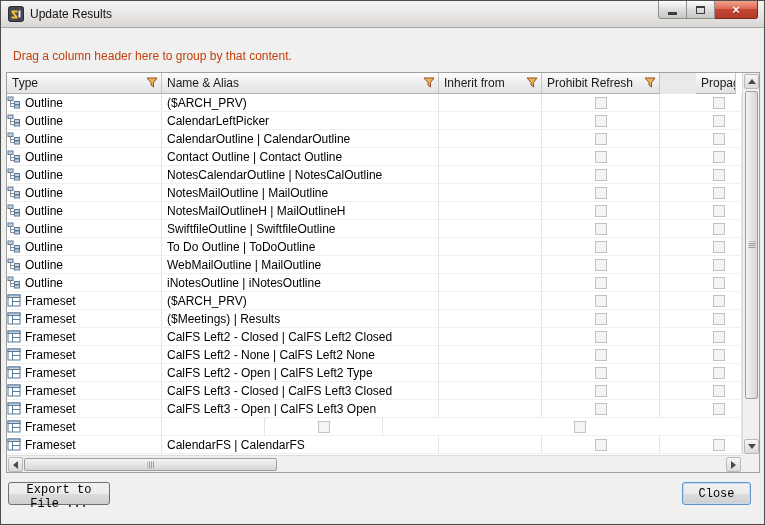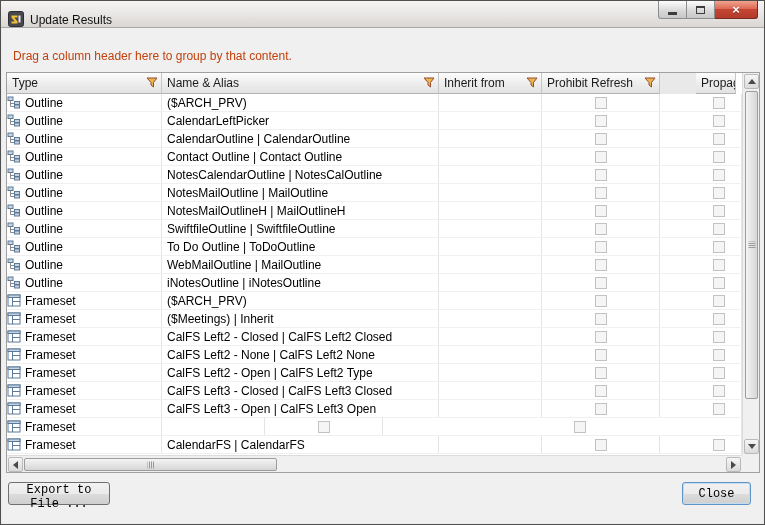--- a/index.html
+++ b/index.html
@@ -5,21 +5,21 @@
   * { margin:0; padding:0; box-sizing:border-box; }
   html,body { width:765px; height:525px; }
   body { font-family:"Liberation Sans", sans-serif; background:#9a9a9a; }
 
   .window { position:relative; width:765px; height:525px; background:#f0f0f0;
             border:1px solid #4f4f4f; box-shadow: inset 0 0 0 1px #ececec; overflow:hidden; }
 
   
   .titlebar { position:absolute; top:0; left:0; right:0; height:27px;
               background:linear-gradient(#f6f5f4 0%, #e9e7e5 50%, #d9d6d3 100%);
-              border-bottom:1px solid #a9a9a9; display:flex; align-items:flex-end; padding-left:7px; }
+              border-bottom:1px solid #a9a9a9; display:flex; align-items:center; padding-left:7px; }
   .app-icon { width:16px; height:16px; display:inline-block; }
   .win-title { margin-left:6px; font-size:12px; color:#111; }
   .win-controls { position:absolute; top:0; right:6px; display:flex; }
   .wbtn { height:18px; display:flex; align-items:center; justify-content:center;
           border:1px solid #8e8e8e; border-top:none; cursor:default; }
   .wbtn-min { width:29px; background:linear-gradient(#fdfdfd,#d7d7d7 60%,#c7c7c7); border-radius:0 0 0 3px; }
   .wbtn-max { width:28px; background:linear-gradient(#fdfdfd,#d7d7d7 60%,#c7c7c7); border-left:none; }
   .wbtn-close { width:43px; background:linear-gradient(#f0a38e 0%, #dd6a55 45%, #c64434 50%, #b23a29 100%);
                 border:1px solid #7e2620; border-top:none; border-left:none; border-radius:0 0 3px 0; }
   .glyph-min { width:9px; height:3px; background:#3d3d3d; margin-top:8px; }
@@ -427,21 +427,21 @@
       <span class="ticon fi">
         <svg width="14" height="13" viewBox="0 0 14 13">
           <rect x="1" y="1" width="12" height="11" fill="#ffffff" stroke="#5b7a99" stroke-width="1"></rect>
           <rect x="1" y="1" width="12" height="2.5" fill="#c6d4e2" stroke="#5b7a99" stroke-width="1"></rect>
           <line x1="5.5" y1="3.5" x2="5.5" y2="12" stroke="#5b7a99" stroke-width="1"></line>
           <line x1="5.5" y1="7.5" x2="13" y2="7.5" stroke="#5b7a99" stroke-width="1"></line>
         </svg>
       </span>
       <span>Frameset</span>
     </div>
-    <div class="cell c1">($Meetings) | Inherit</div>
+    <div class="cell c1">($Meetings) | Results</div>
     <div class="cell c2"></div>
     <div class="cell c3">
       <span class="checkbox"></span>
     </div>
     <div class="cell c4">
       <span class="checkbox"></span>
     </div>
   </div>
         <div class="grow type-frameset">
     <div class="cell c0">

